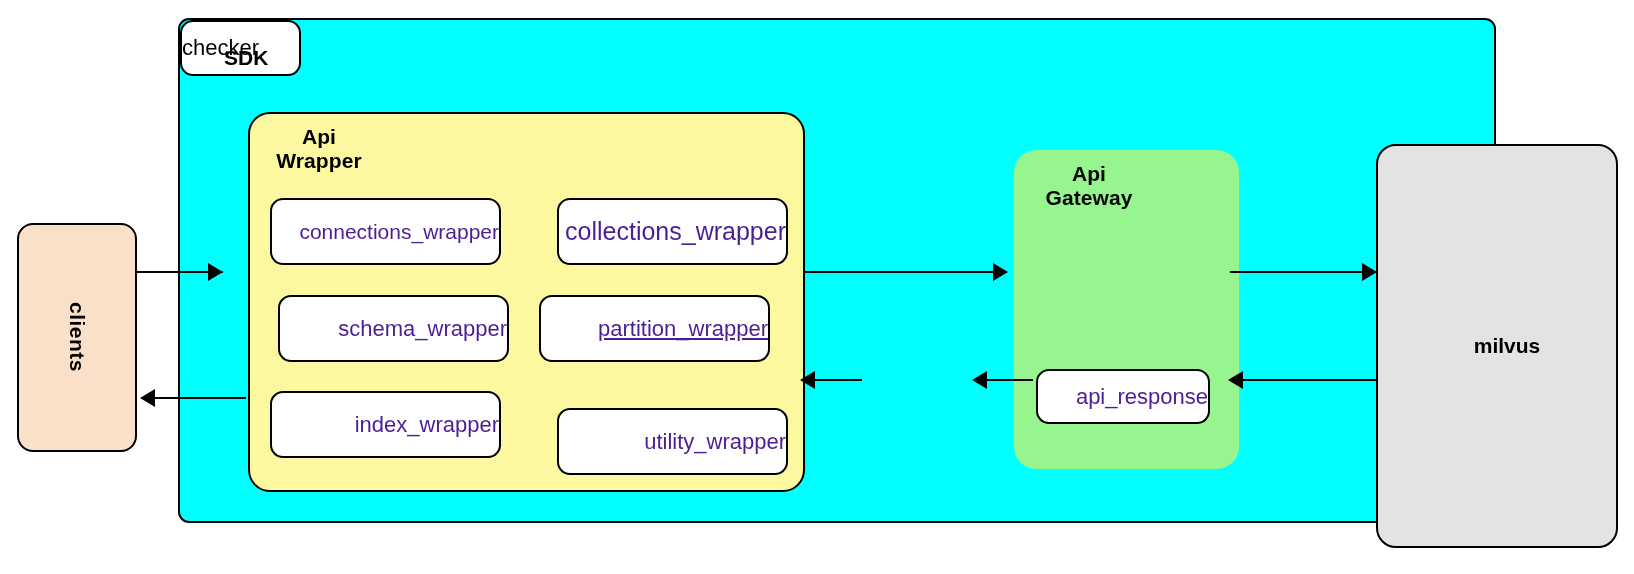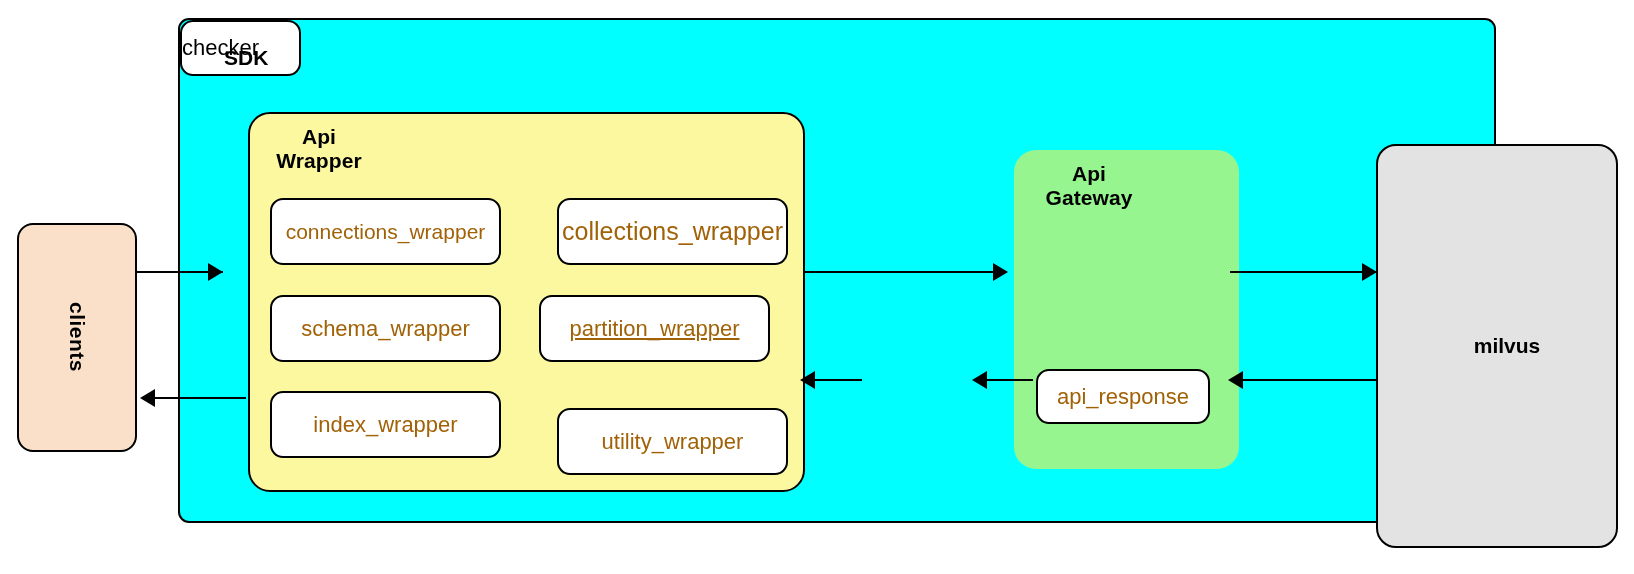--- a/index.html
+++ b/index.html
@@ -125,30 +125,30 @@
 
   
   .leaf {
     position: absolute;
     box-sizing: border-box;
     background: #ffffff;
     border: 2px solid #000000;
     border-radius: 13px;
     display: flex;
     align-items: center;
-    justify-content: center;
+    justify-content: flex-end;
     font-size: 22px;
-    color: #a16207;
+    color: #4c1d95;
     white-space: nowrap;
   }
 
   .wrapper-box { width: 231px; height: 67px; }
   #wb-0 { left: 20px;  top: 84px;  }
   #wb-1 { left: 307px; top: 84px;  }
-  #wb-2 { left: 20px;  top: 181px; }
+  #wb-2 { left: 28px;  top: 181px; }
   #wb-3 { left: 289px; top: 181px; text-decoration: underline; }
   #wb-4 { left: 20px;  top: 277px; }
   #wb-5 { left: 307px; top: 294px; }
 
   #wb-0 .leaf-text { font-size: 21px; }
   #wb-1 .leaf-text { font-size: 25px; }
 
   .gw-box { width: 174px; height: 55px; left: 22px; }
   #gw-0 { top: 116px; }
   #gw-1 { top: 219px; }

